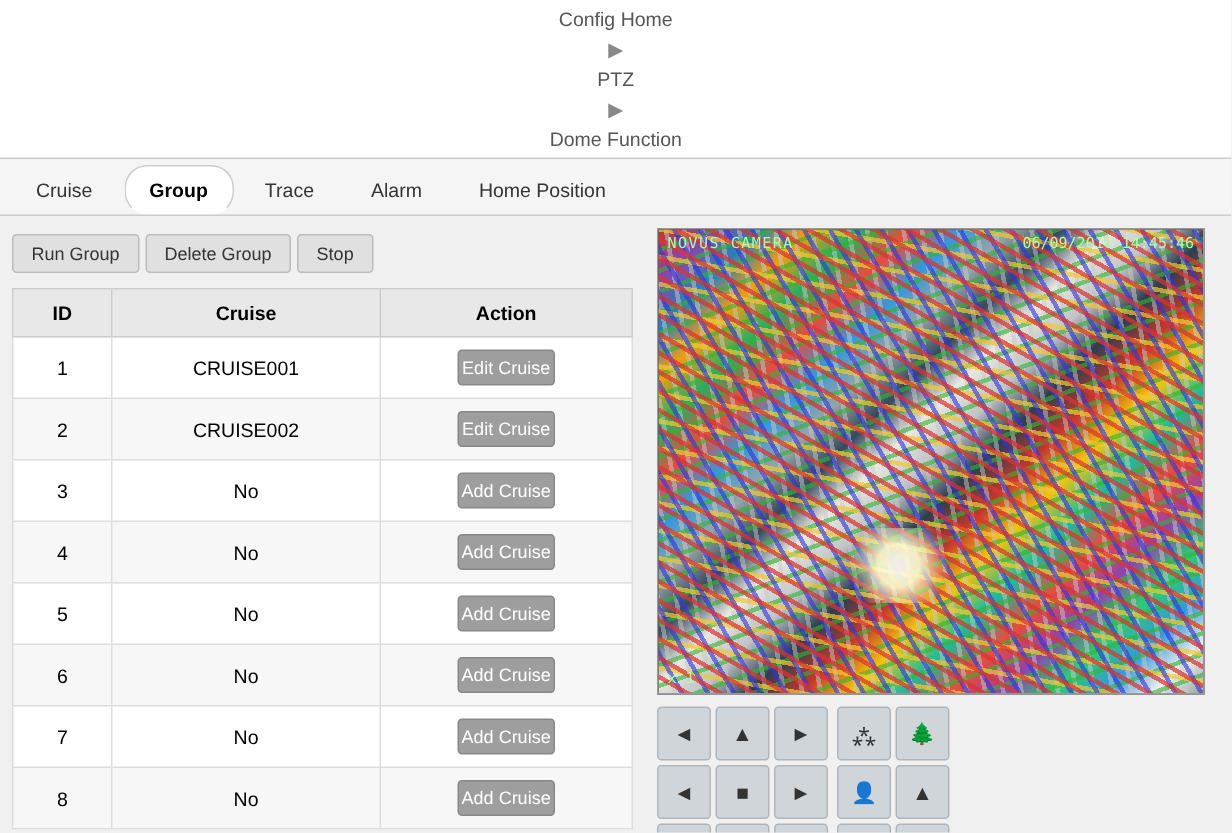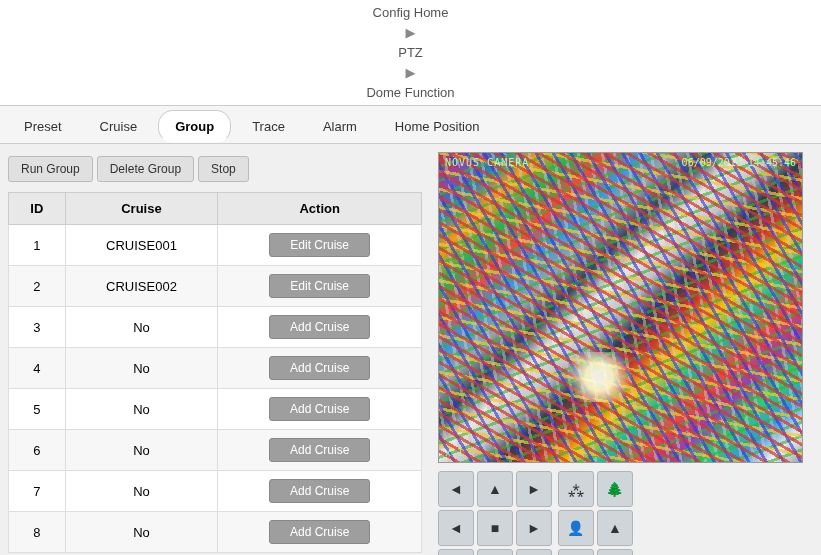--- a/index.html
+++ b/index.html
@@ -98,21 +98,21 @@
     .data-table td {
       padding: 8px 10px;
       text-align: center;
       border: 1px solid #ddd;
       font-size: 13px;
     }
     .data-table tr:nth-child(even) { background: #f7f7f7; }
     .data-table tr:nth-child(odd) { background: #fff; }
 
     .cruise-btn {
-      padding: 4px 20px;
+      padding: 4px 2px;
       background: #9e9e9e;
       border: 1px solid #888;
       border-radius: 3px;
       color: #fff;
       cursor: pointer;
       font-size: 12px;
     }
 
     
     .right-panel {
@@ -274,21 +274,20 @@
 
 <div class="header">
   <span>Config Home</span>
   <span class="arrow">▶</span>
   <span>PTZ</span>
   <span class="arrow">▶</span>
   <span>Dome Function</span>
 </div>
 
 <div class="tab-bar">
-  <div class="tab">Preset</div>
   <div class="tab">Cruise</div>
   <div class="tab active">Group</div>
   <div class="tab">Trace</div>
   <div class="tab">Alarm</div>
   <div class="tab">Home Position</div>
 </div>
 
 <div class="main-content">
 
   <div class="left-panel">

